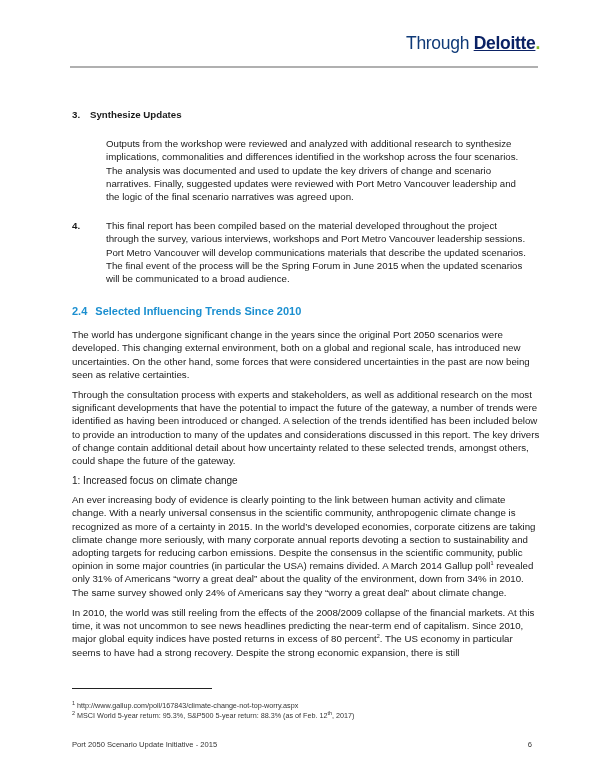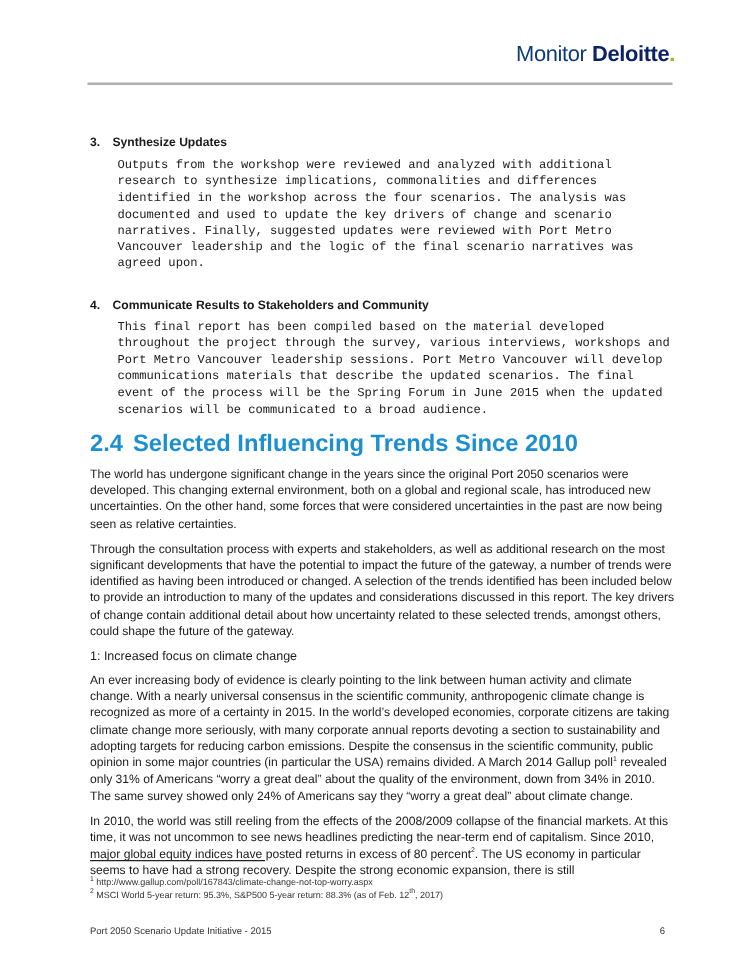--- a/index.html
+++ b/index.html
@@ -5,70 +5,69 @@
     html, body { margin: 0; padding: 0; background: #ffffff; }
     body {
       width: 600px; height: 776px; position: relative; overflow: hidden;
       font-family: "Liberation Sans", sans-serif; color: #1a1a1a;
     }
     .logo {
       position: absolute; left: 400px; top: 33px; width: 140px;
       font-size: 17.5px; letter-spacing: -0.3px; white-space: nowrap; text-align: right;
     }
     .logo .m { color: #0f3a78; font-weight: normal; }
-    .logo .d { color: #0b2265; font-weight: bold; }
+    .logo .d { color: #0b2265; font-weight: bold; text-decoration: underline; }
     .logo .dot { color: #86bc25; font-weight: bold; }
     .header-rule {
       position: absolute; left: 70px; top: 66px; width: 468px; height: 2px; background: #b0b0b0;
     }
     .content {
       position: absolute; left: 72px; top: 88px; width: 470px;
       font-size: 9.7px; line-height: 13.2px;
     }
     .num-item { position: relative; padding-left: 18px; margin-bottom: 10px; }
     .num-item .n { position: absolute; left: 0; top: 0; font-weight: bold; }
     .num-item .t { font-weight: bold; margin-top: 20px; }
-    .num-item p { margin: 4px; font-family: Liberation Mono, monospace; }
+    .num-item p { margin: 16px; }
     p.para { margin: 0 0 7px 0; }
     h2.section {
-      font-size: 19px; color: #1b8fd0; font-weight: bold; margin: 12px 0 7px 0; line-height: 20px;
+      font-size: 11px; color: #1b8fd0; font-weight: bold; margin: 12px 0 7px 0; line-height: 20px;
     }
     h2.section .sn { margin-right: 8px; }
     h3.sub { font-size: 10px; font-weight: normal; margin: 0 0 6px 0; line-height: 13px; }
     sup { font-size: 5.5px; line-height: 0; vertical-align: super; }
     .fn-rule {
       position: absolute; left: 72px; top: 688px; width: 140px; height: 1px; background: #222;
     }
     .footnotes {
       position: absolute; left: 72px; top: 701px; width: 470px; font-size: 7.2px; line-height: 10px; color: #333;
     }
     .footnotes div { white-space: nowrap; }
     .footer {
       position: absolute; left: 72px; top: 740px; width: 460px; font-size: 7.6px; color: #333;
     }
     .footer .pg { position: absolute; right: 0; top: 0; }
   </style>
 </head>
 <body>
 
 <div class="logo">
-  <span class="m">Monitor</span>
+  <span class="m">Through</span>
   <span class="d">Deloitte</span><span class="dot">.</span>
 </div>
 <div class="header-rule"></div>
 
 <div class="content">
   <div class="num-item">
     <span class="n">3.</span>
     <div class="t">Synthesize Updates</div>
     <p>Outputs from the workshop were reviewed and analyzed with additional research to synthesize implications, commonalities and differences identified in the workshop across the four scenarios. The analysis was documented and used to update the key drivers of change and scenario narratives. Finally, suggested updates were reviewed with Port Metro Vancouver leadership and the logic of the final scenario narratives was agreed upon.</p>
   </div>
   <div class="num-item" style="margin-top:13px;">
     <span class="n">4.</span>
-    <div class="t">Communicate Results to Stakeholders and Community</div>
     <p>This final report has been compiled based on the material developed throughout the project through the survey, various interviews, workshops and Port Metro Vancouver leadership sessions. Port Metro Vancouver will develop communications materials that describe the updated scenarios. The final event of the process will be the Spring Forum in June 2015 when the updated scenarios will be communicated to a broad audience.</p>
   </div>
 
   <h2 class="section"><span class="sn">2.4</span><span>Selected Influencing Trends Since 2010</span></h2>
 
   <p class="para">The world has undergone significant change in the years since the original Port 2050 scenarios were developed. This changing external environment, both on a global and regional scale, has introduced new uncertainties. On the other hand, some forces that were considered uncertainties in the past are now being seen as relative certainties.</p>
   <p class="para">Through the consultation process with experts and stakeholders, as well as additional research on the most significant developments that have the potential to impact the future of the gateway, a number of trends were identified as having been introduced or changed. A selection of the trends identified has been included below to provide an introduction to many of the updates and considerations discussed in this report. The key drivers of change contain additional detail about how uncertainty related to these selected trends, amongst others, could shape the future of the gateway.</p>
 
   <h3 class="sub">1: Increased focus on climate change</h3>
   <p class="para"><span>An ever increasing body of evidence is clearly pointing to the link between human activity and climate change. With a nearly universal consensus in the scientific community, anthropogenic climate change is recognized as more of a certainty in 2015. In the world’s developed economies, corporate citizens are taking climate change more seriously, with many corporate annual reports devoting a section to sustainability and adopting targets for reducing carbon emissions. Despite the consensus in the scientific community, public opinion in some major countries (in particular the USA) remains divided. A March 2014 Gallup poll</span><sup>1</sup><span> revealed only 31% of Americans “worry a great deal” about the quality of the environment, down from 34% in 2010. The same survey showed only 24% of Americans say they “worry a great deal” about climate change.</span></p>

